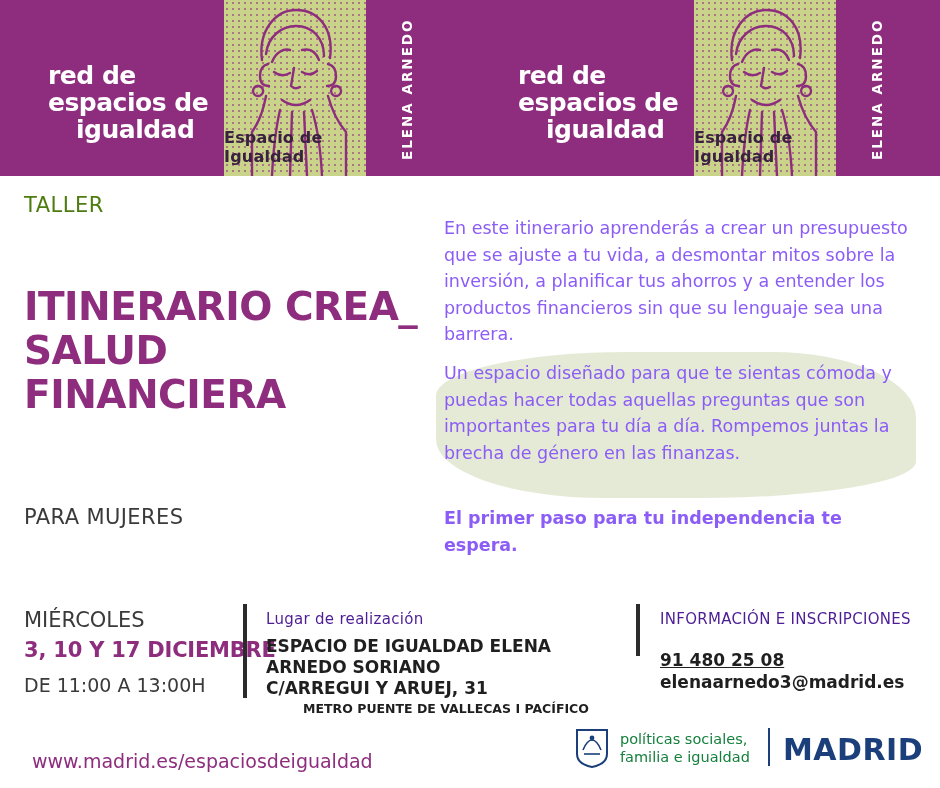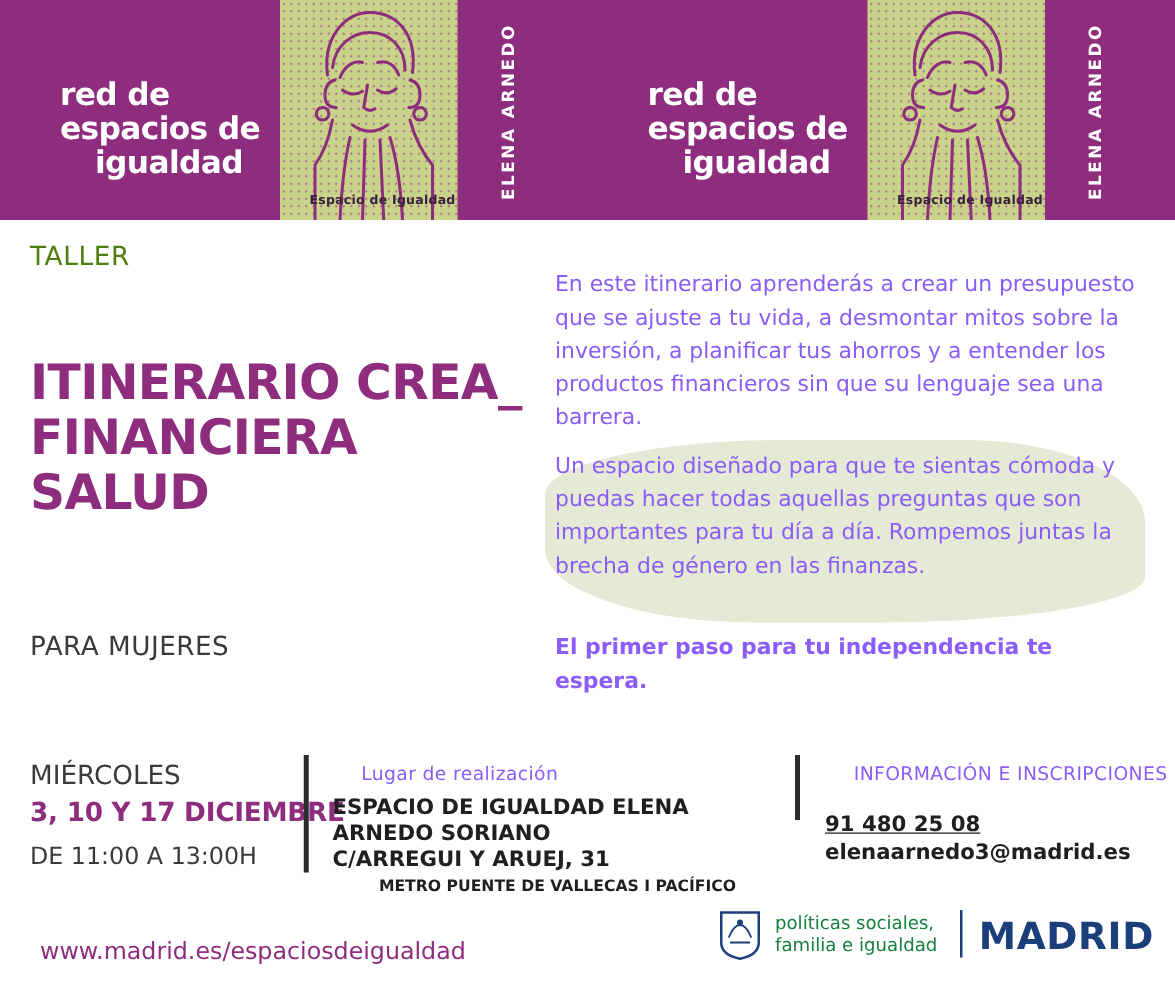--- a/index.html
+++ b/index.html
@@ -44,23 +44,23 @@
   }
   .portrait .dots{
     position:absolute;inset:0;
     background-image:radial-gradient(#8e2d7e 1.1px, transparent 1.2px);
     background-size:6px 6px;
     opacity:.55;
   }
   .portrait svg{position:absolute;left:0;top:0;}
   .portrait-caption{
     position:absolute;bottom:10px;left:0;width:164px;
-    text-align:center;
+    text-align:left;
     color:#3b2140;
-    font-size:10px;font-weight:bold;
+    font-size:16px;font-weight:bold;
     letter-spacing:.2px;
   }
   .vert-name{
     position:absolute;top:0;height:176px;width:40px;
     color:#ffffff;
     font-size:13.5px;font-weight:bold;letter-spacing:2px;
   }
   .vert-name span{
     display:block;
     transform:rotate(-90deg);
@@ -121,21 +121,21 @@
   }
 
   .vbar{
     position:absolute;width:4px;background:#2b2b2b;
   }
   .vbar.b1{left:243px;top:604px;height:94px;}
   .vbar.b2{left:636px;top:604px;height:52px;}
 
   .sub-head{
     position:absolute;
-    color:#8b5cf6;font-size:15px;letter-spacing:.3px;margin-left:23px;
+    color:#4c1d95;font-size:15px;letter-spacing:.3px;
   }
   .sub-head.h1{left:266px;top:610px;}
   .sub-head.h2{left:660px;top:610px;}
 
   .place-name{
     position:absolute;left:266px;top:636px;width:360px;
     font-size:17px;font-weight:bold;color:#1f1f1f;line-height:21px;
   }
   .place-addr{
     position:absolute;left:266px;top:678px;width:360px;
@@ -261,22 +261,22 @@
     <div class="vert-name" style="left:372px;">
       <span>ELENA ARNEDO</span>
     </div>
   </div>
 </div>
 
 <div class="label-taller">TALLER</div>
 
 <div class="title">
   <div>ITINERARIO CREA_</div>
+  <div>SALUD</div>
   <div>FINANCIERA</div>
-  <div>SALUD</div>
 </div>
 
 <div class="para-mujeres">PARA MUJERES</div>
 
 <div class="brush"></div>
 <div class="rtext p1">En este itinerario aprenderás a crear un presupuesto que se ajuste a tu vida, a desmontar mitos sobre la inversión, a planificar tus ahorros y a entender los productos financieros sin que su lenguaje sea una barrera.</div>
 <div class="rtext p2">Un espacio diseñado para que te sientas cómoda y puedas hacer todas aquellas preguntas que son importantes para tu día a día. Rompemos juntas la brecha de género en las finanzas.</div>
 <div class="rtext p3">El primer paso para tu independencia te espera.</div>
 
 <div class="when-day">MIÉRCOLES</div>

